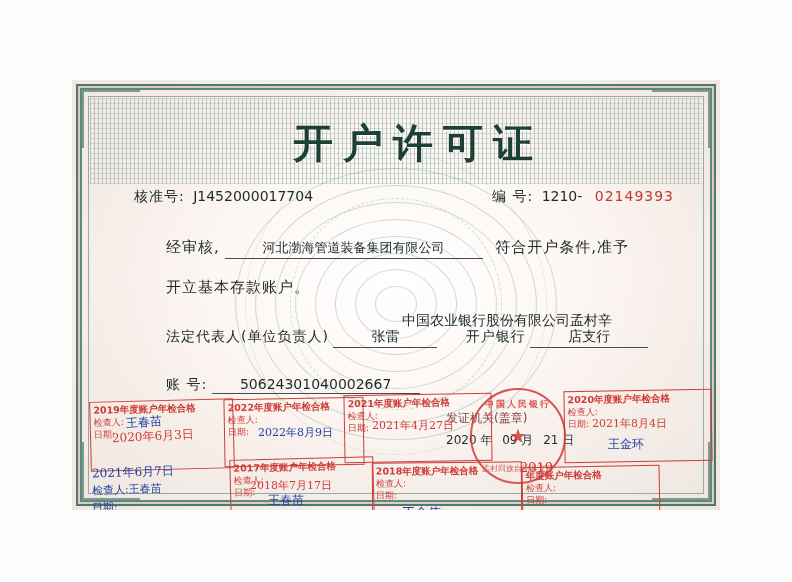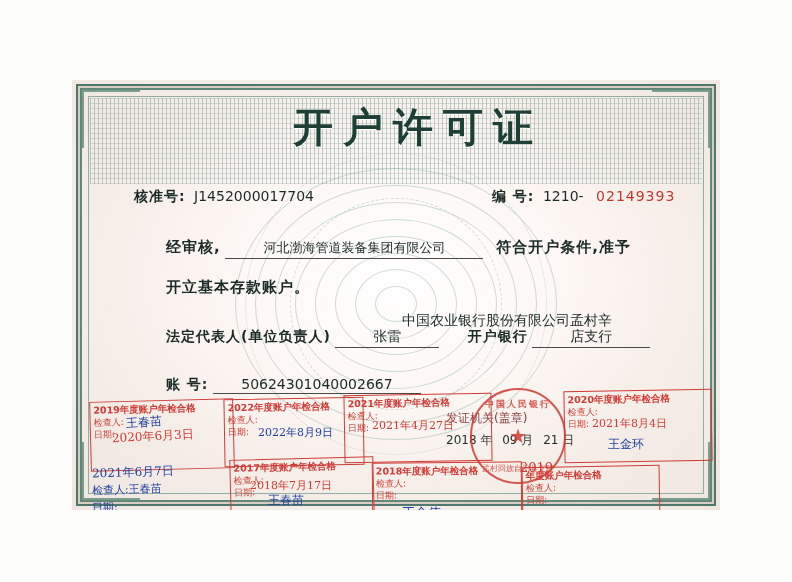--- a/index.html
+++ b/index.html
@@ -71,30 +71,30 @@
   }
   
   .topband{
     position:absolute;left:18px;right:18px;top:18px;height:86px;
     background:
       repeating-linear-gradient(90deg,rgba(47,106,87,.55) 0 1px,rgba(255,255,255,0) 1px 4px),
       repeating-linear-gradient(0deg,rgba(47,106,87,.30) 0 1px,rgba(255,255,255,0) 1px 5px);
     opacity:.55;
   }
   .title{
-    position:absolute;left:0;right:0;top:20px;
+    position:absolute;left:0;right:0;top:36px;
     text-align:center;
     font-family:"DejaVu Sans","Liberation Sans",sans-serif;
     font-size:40px;font-weight:bold;letter-spacing:10px;
     color:#1d3f36;
     text-shadow:0 1px 0 #ffffff;
     padding-left:44px;
   }
   .row{position:absolute;font-size:14px;color:#1b2a27;white-space:nowrap;}
-  .lbl{font-weight:bold;letter-spacing:1px;}
+  .lbl{font-weight:normal;letter-spacing:1px;}
   .fill{
     display:inline-block;
     border-bottom:1px solid #4a4a4a;
     text-align:center;
     padding:0 4px 1px 4px;
     font-weight:normal;
   }
   .fill.nb{border-bottom:none;}
   .red{color:#c0392b;}
   
@@ -202,21 +202,21 @@
 
     <div class="row" style="left:94px;top:296px;font-size:14px;">
       <span class="lbl">账  号:</span>
       <span class="fill" style="min-width:200px;">50624301040002667</span>
     </div>
 
     <div class="row" style="left:374px;top:330px;font-size:12px;color:#8a4040;">
       <span>发证机关(盖章)</span>
     </div>
     <div class="row" style="left:374px;top:352px;font-size:12px;">
-      <span>2018</span>
+      <span>2020</span>
       <span>年</span>
       <span style="margin-left:6px;margin-top:48px;">09</span>
       <span>月</span>
       <span style="margin-left:6px;">21</span>
       <span>日</span>
     </div>
 
     <div class="roundseal" style="left:398px;top:308px;">
       <div class="arc">中国人民银行</div>
       <div class="star">★</div>

